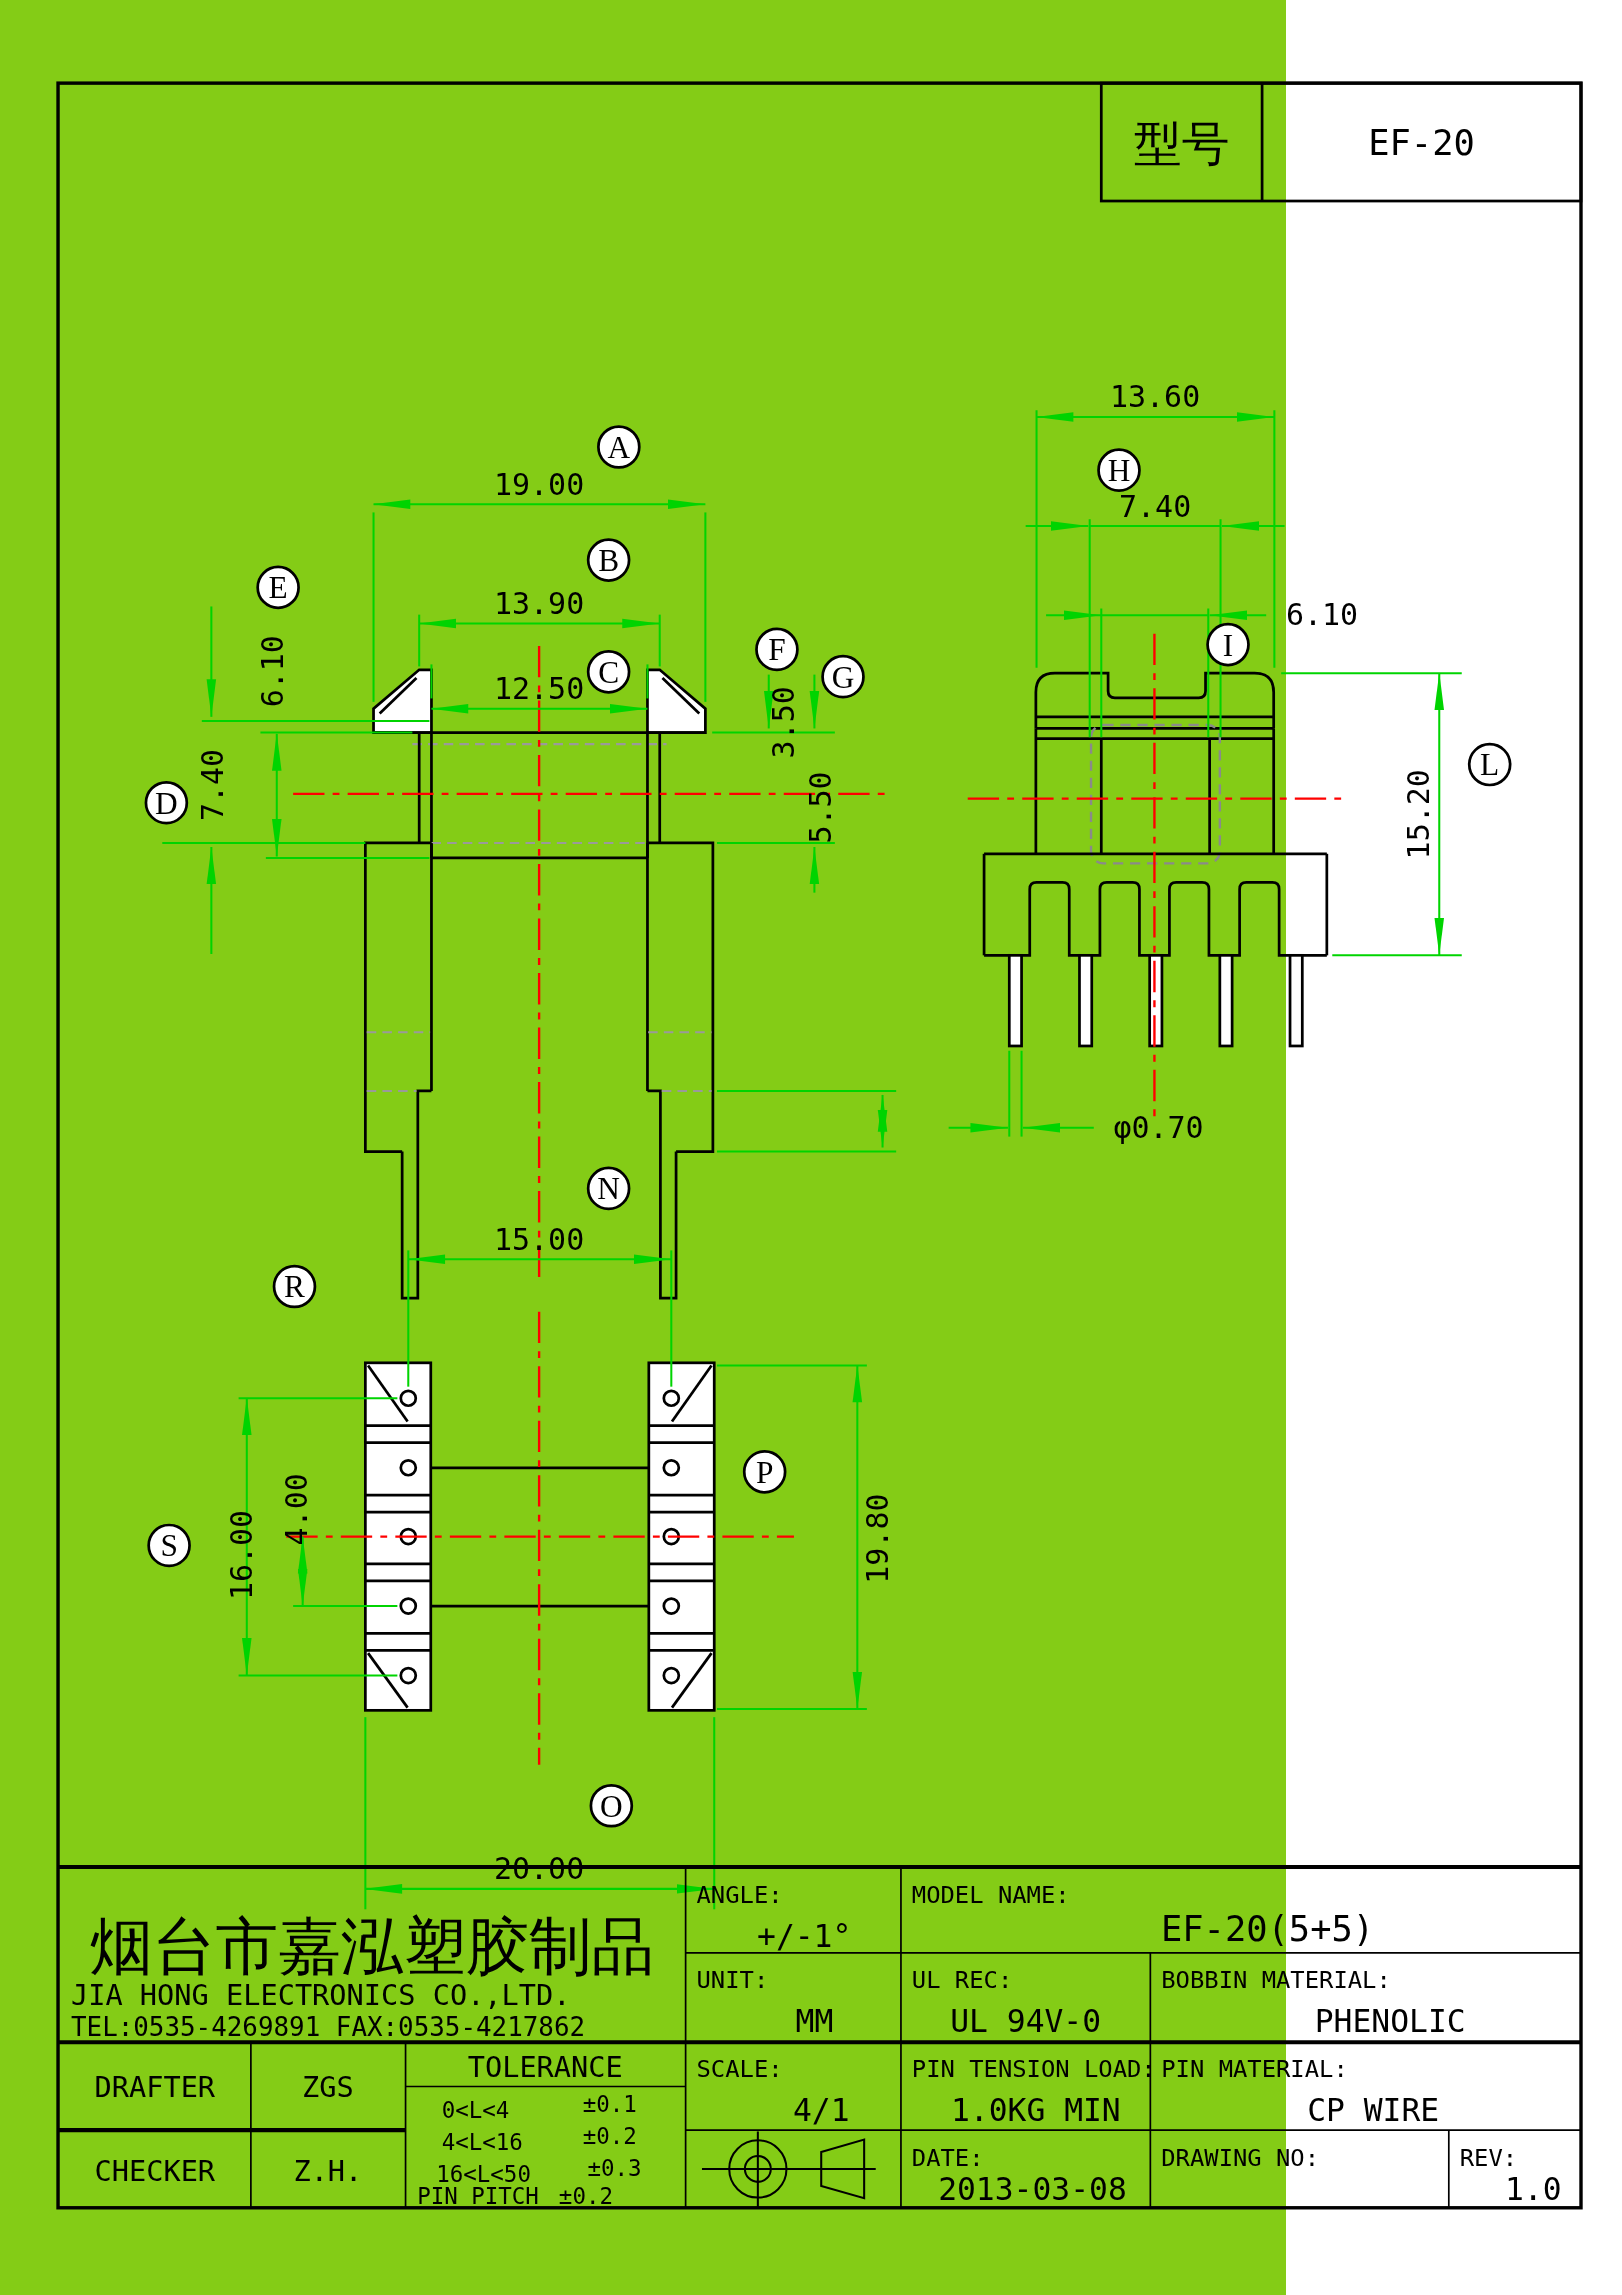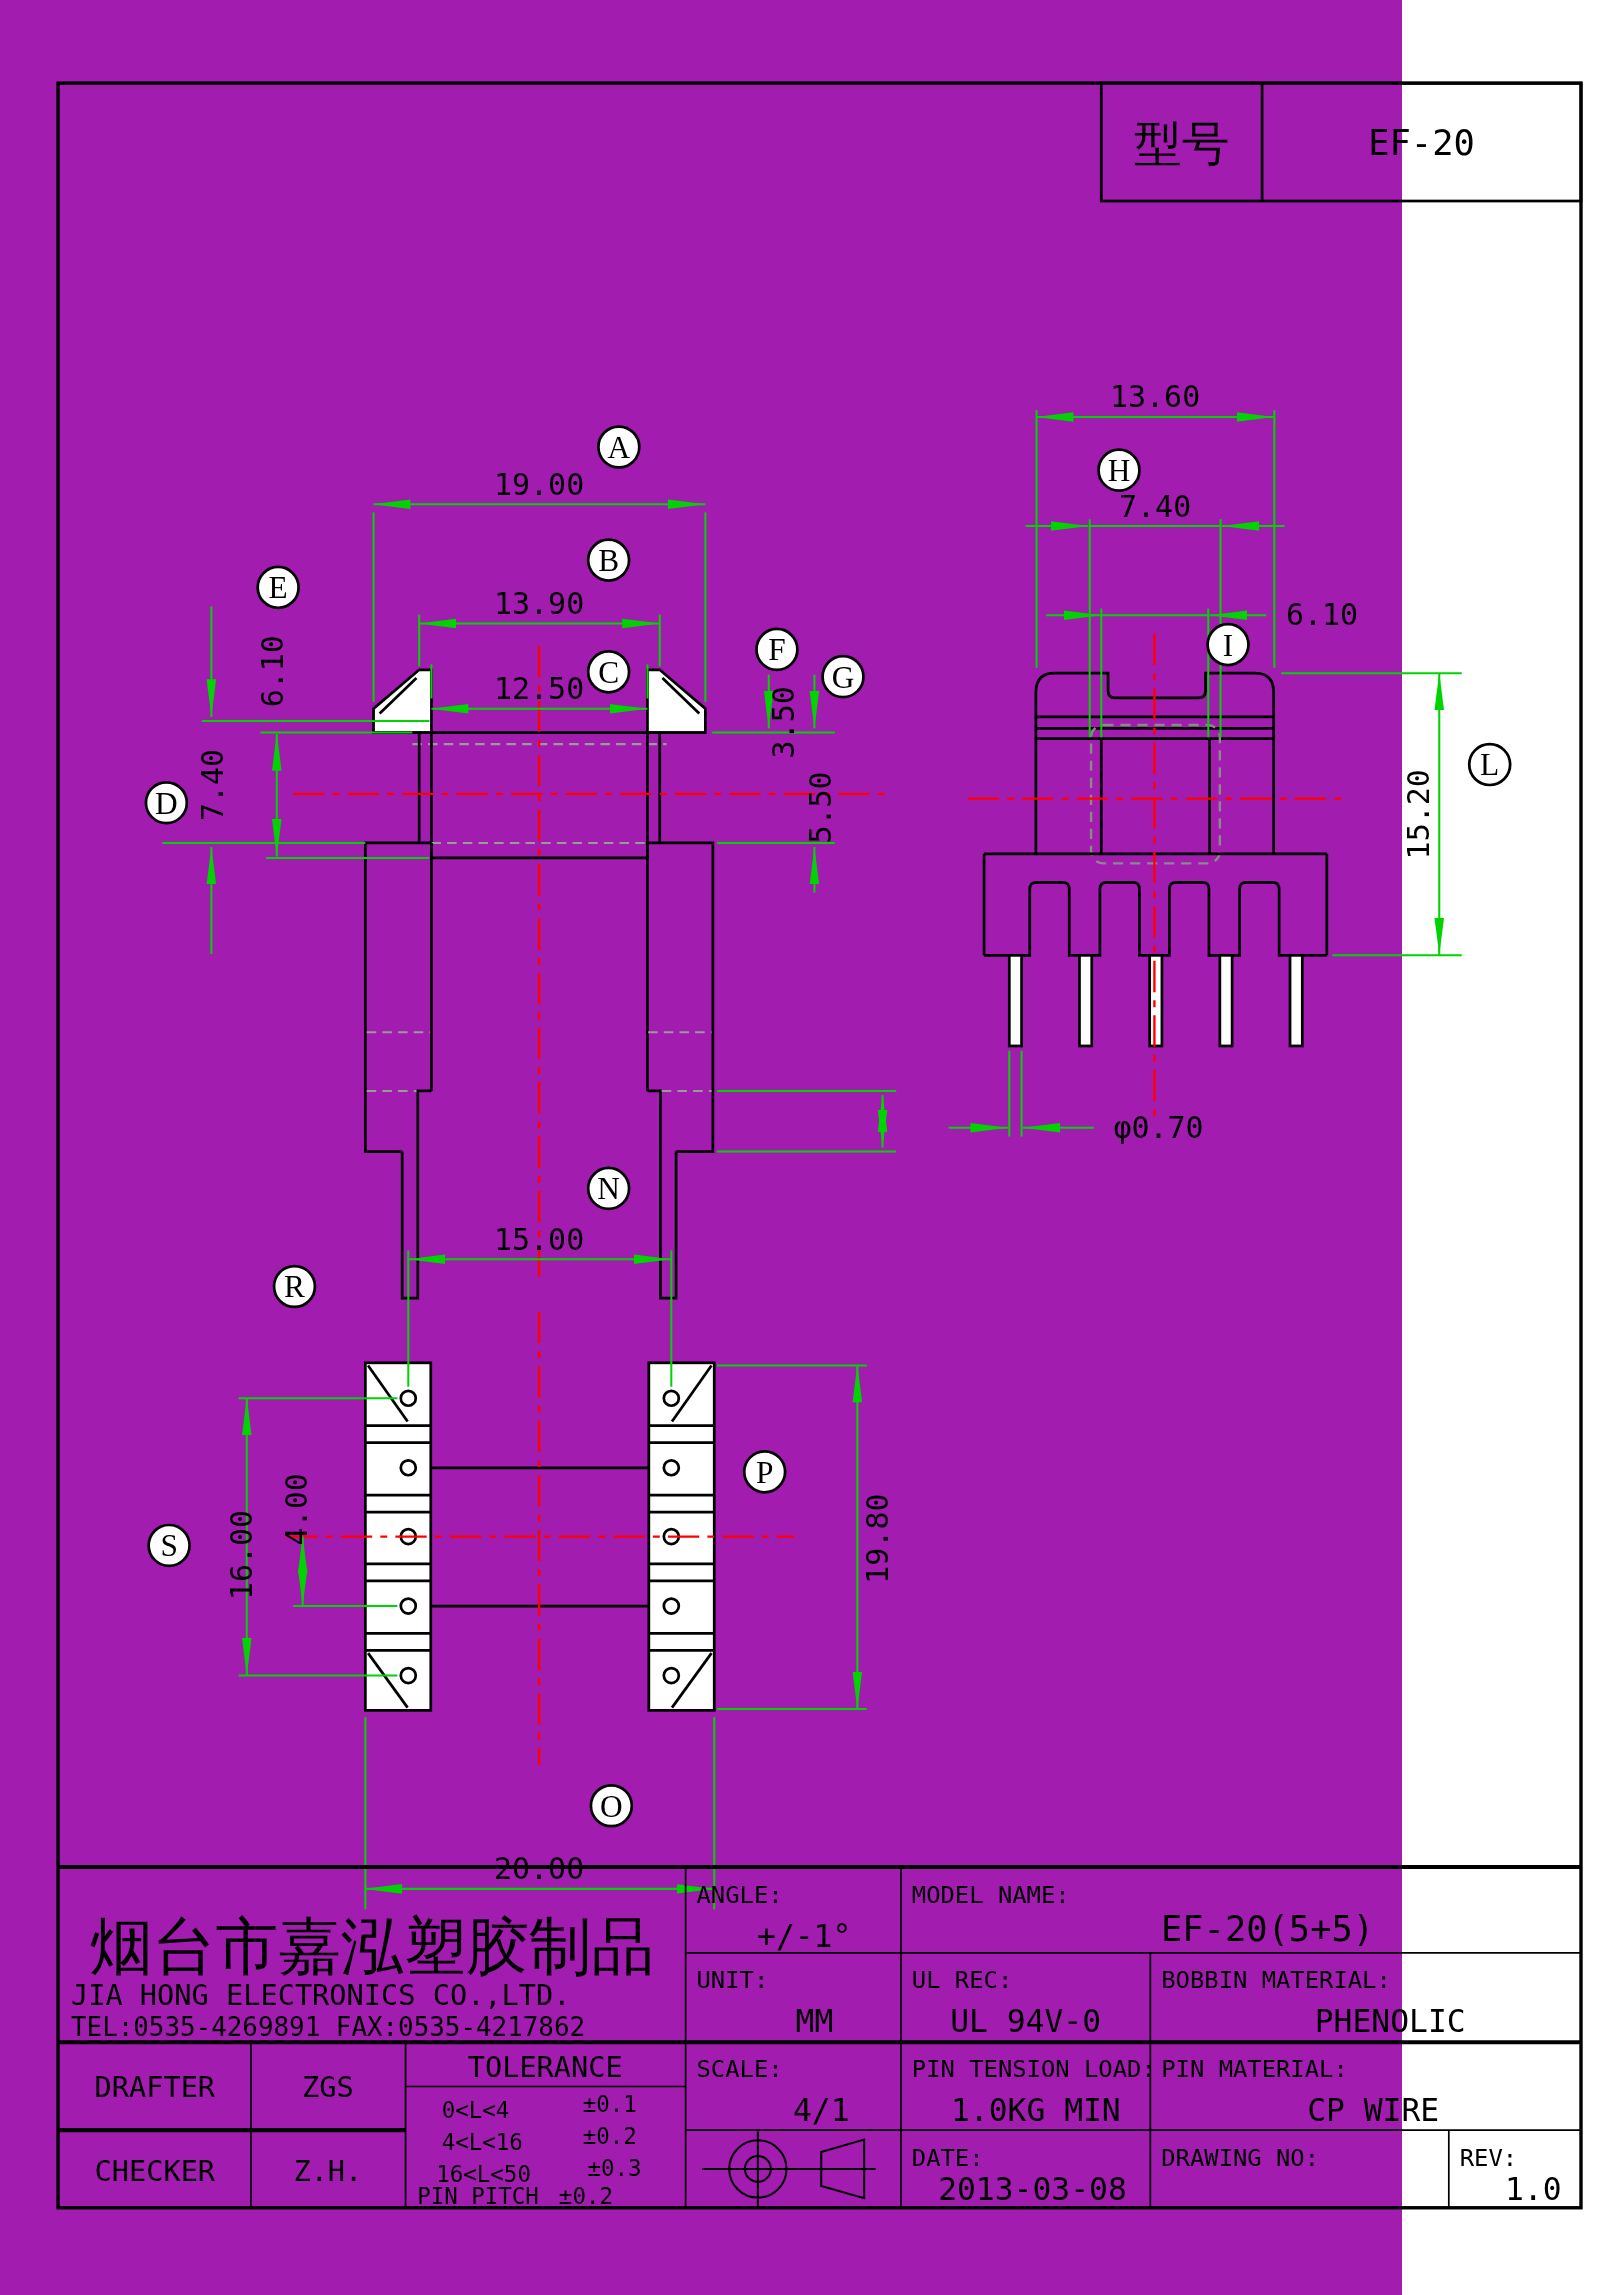--- a/index.html
+++ b/index.html
@@ -1,16 +1,16 @@
 <!DOCTYPE html>
 <html style="font-size:11px"><head>
 <meta charset="utf-8">
 <style>
   html,body{margin:0;padding:0;background:#fff;}
-  #page{position:relative;width:1402px;height:2295px;background:#a21caf;}
+  #page{position:relative;width:1286px;height:2295px;background:#84cc16;}
   svg{display:block}
   .k{stroke:#000;stroke-width:4;fill:none;stroke-linecap:butt}
   .kf{stroke:#000;stroke-width:4;fill:#fff}
   .g{stroke:#00d400;stroke-width:3;fill:none}
   .r{stroke:#ff0000;stroke-width:3.5;fill:none;stroke-dasharray:46 12 10 12}
   .hid{stroke:#9a9a9a;stroke-width:3;fill:none;stroke-dasharray:14 9}
   .core{stroke:#8a8a8a;stroke-width:3.5;fill:none;stroke-dasharray:15 10}
   .tb{stroke:#000;stroke-width:2.5}
   .tbk{stroke:#000;stroke-width:6}
   text{fill:#000}

